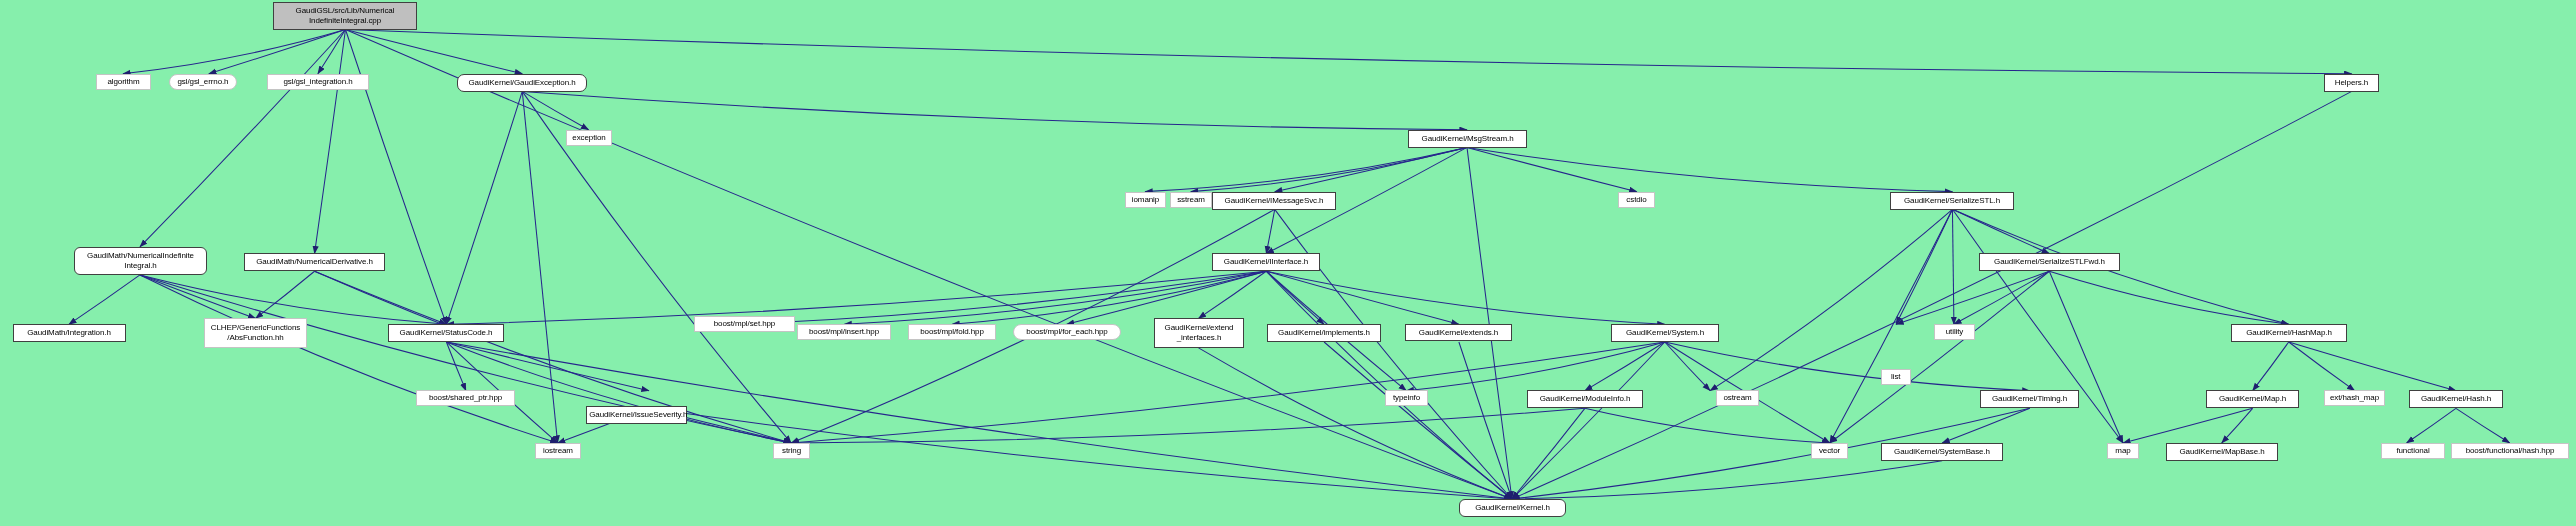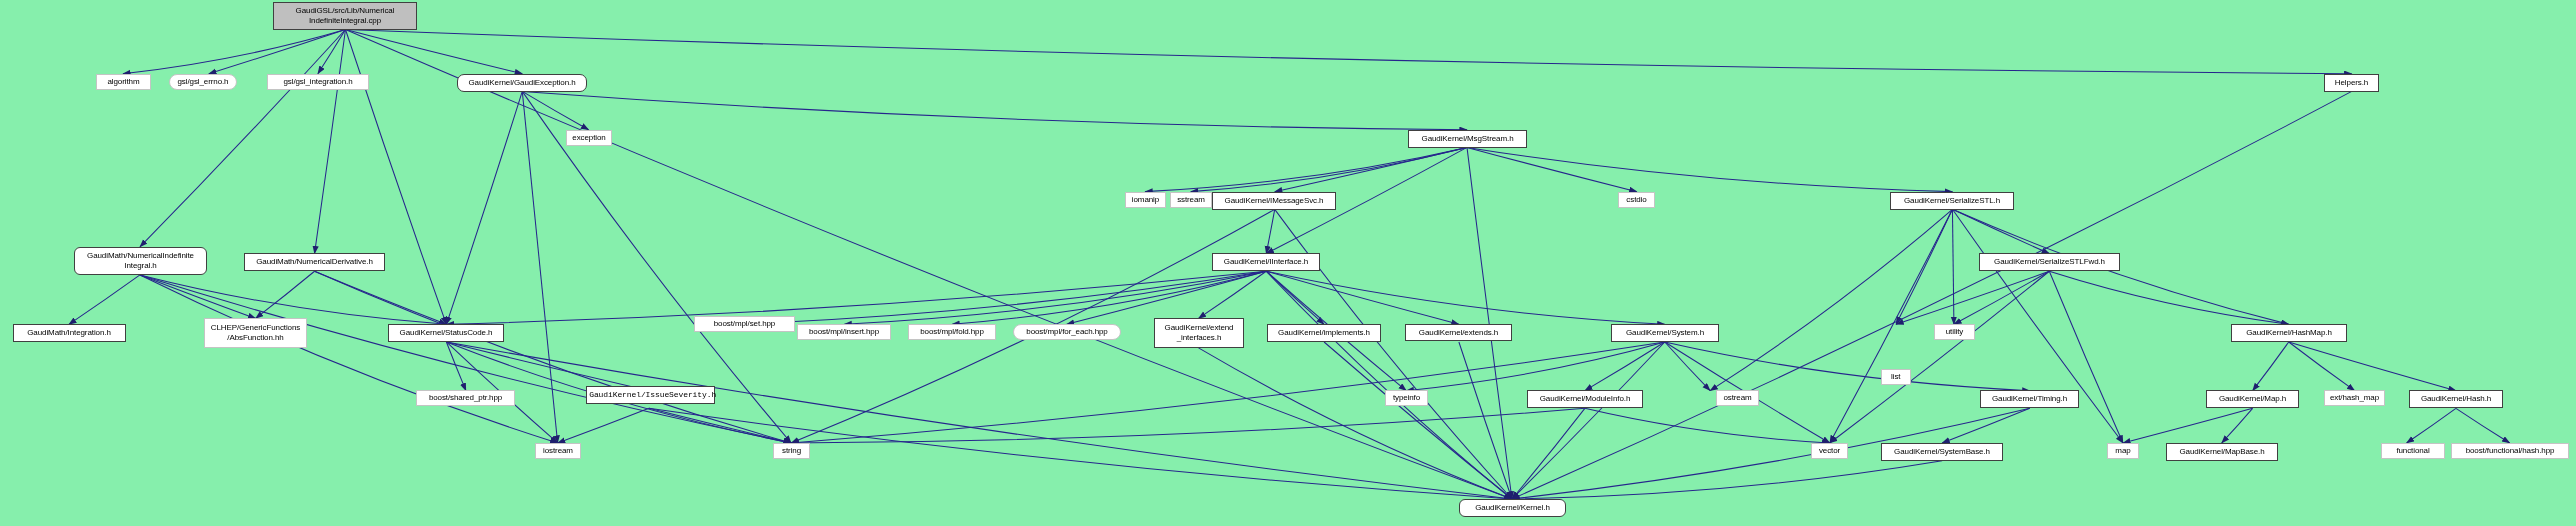--- a/index.html
+++ b/index.html
@@ -186,21 +186,21 @@
       <div class="node" style="left: 1013px; top: 324px; width: 108px; height: 16px; border-radius: 8px;"><span class="node-label">boost/mpl/for_each.hpp</span></div>
       <div class="node strong" style="left: 1154px; top: 318px; width: 90px; height: 29.5px;"><span class="node-label">GaudiKernel/extend
 _interfaces.h</span></div>
       <div class="node strong" style="left: 1267px; top: 324px; width: 114px; height: 17.7px;"><span class="node-label">GaudiKernel/implements.h</span></div>
       <div class="node strong" style="left: 1405px; top: 324px; width: 107px; height: 17px;"><span class="node-label">GaudiKernel/extends.h</span></div>
       <div class="node strong" style="left: 1611px; top: 324px; width: 108px; height: 17.7px;"><span class="node-label">GaudiKernel/System.h</span></div>
       <div class="node" style="left: 1881px; top: 324px; width: 29.5px; height: 16px; margin-top: 45px;"><span class="node-label">list</span></div>
       <div class="node" style="left: 1934px; top: 324px; width: 41px; height: 16px;"><span class="node-label">utility</span></div>
       <div class="node strong" style="left: 2231px; top: 324px; width: 116px; height: 17.7px;"><span class="node-label">GaudiKernel/HashMap.h</span></div>
       <div class="node" style="left: 416px; top: 390px; width: 99px; height: 16px;"><span class="node-label">boost/shared_ptr.hpp</span></div>
-      <div class="node strong" style="left: 586px; top: 386px; width: 129px; height: 17.7px; font-family: Liberation Mono, monospace;"><span class="node-label">GaudiKernel/IssueSeverity.h</span></div>
+      <div class="node strong" style="left: 586px; top: 406px; width: 101px; height: 17.7px;"><span class="node-label">GaudiKernel/IssueSeverity.h</span></div>
       <div class="node" style="left: 1385px; top: 390px; width: 43px; height: 16px;"><span class="node-label">typeinfo</span></div>
       <div class="node strong" style="left: 1527px; top: 390px; width: 116px; height: 17.7px;"><span class="node-label">GaudiKernel/ModuleInfo.h</span></div>
       <div class="node" style="left: 1688px; top: 390px; width: 43px; height: 16px; margin-left: 28px;"><span class="node-label">ostream</span></div>
       <div class="node strong" style="left: 1980px; top: 390px; width: 99px; height: 17.7px;"><span class="node-label">GaudiKernel/Timing.h</span></div>
       <div class="node strong" style="left: 2206px; top: 390px; width: 93px; height: 17.7px;"><span class="node-label">GaudiKernel/Map.h</span></div>
       <div class="node" style="left: 2324px; top: 390px; width: 61px; height: 16px;"><span class="node-label">ext/hash_map</span></div>
       <div class="node strong" style="left: 2409px; top: 390px; width: 94px; height: 17.7px;"><span class="node-label">GaudiKernel/Hash.h</span></div>
       <div class="node" style="left: 535px; top: 443px; width: 46px; height: 16px;"><span class="node-label">iostream</span></div>
       <div class="node" style="left: 773px; top: 443px; width: 37px; height: 16px;"><span class="node-label">string</span></div>
       <div class="node" style="left: 1811px; top: 443px; width: 37px; height: 16px;"><span class="node-label">vector</span></div>

